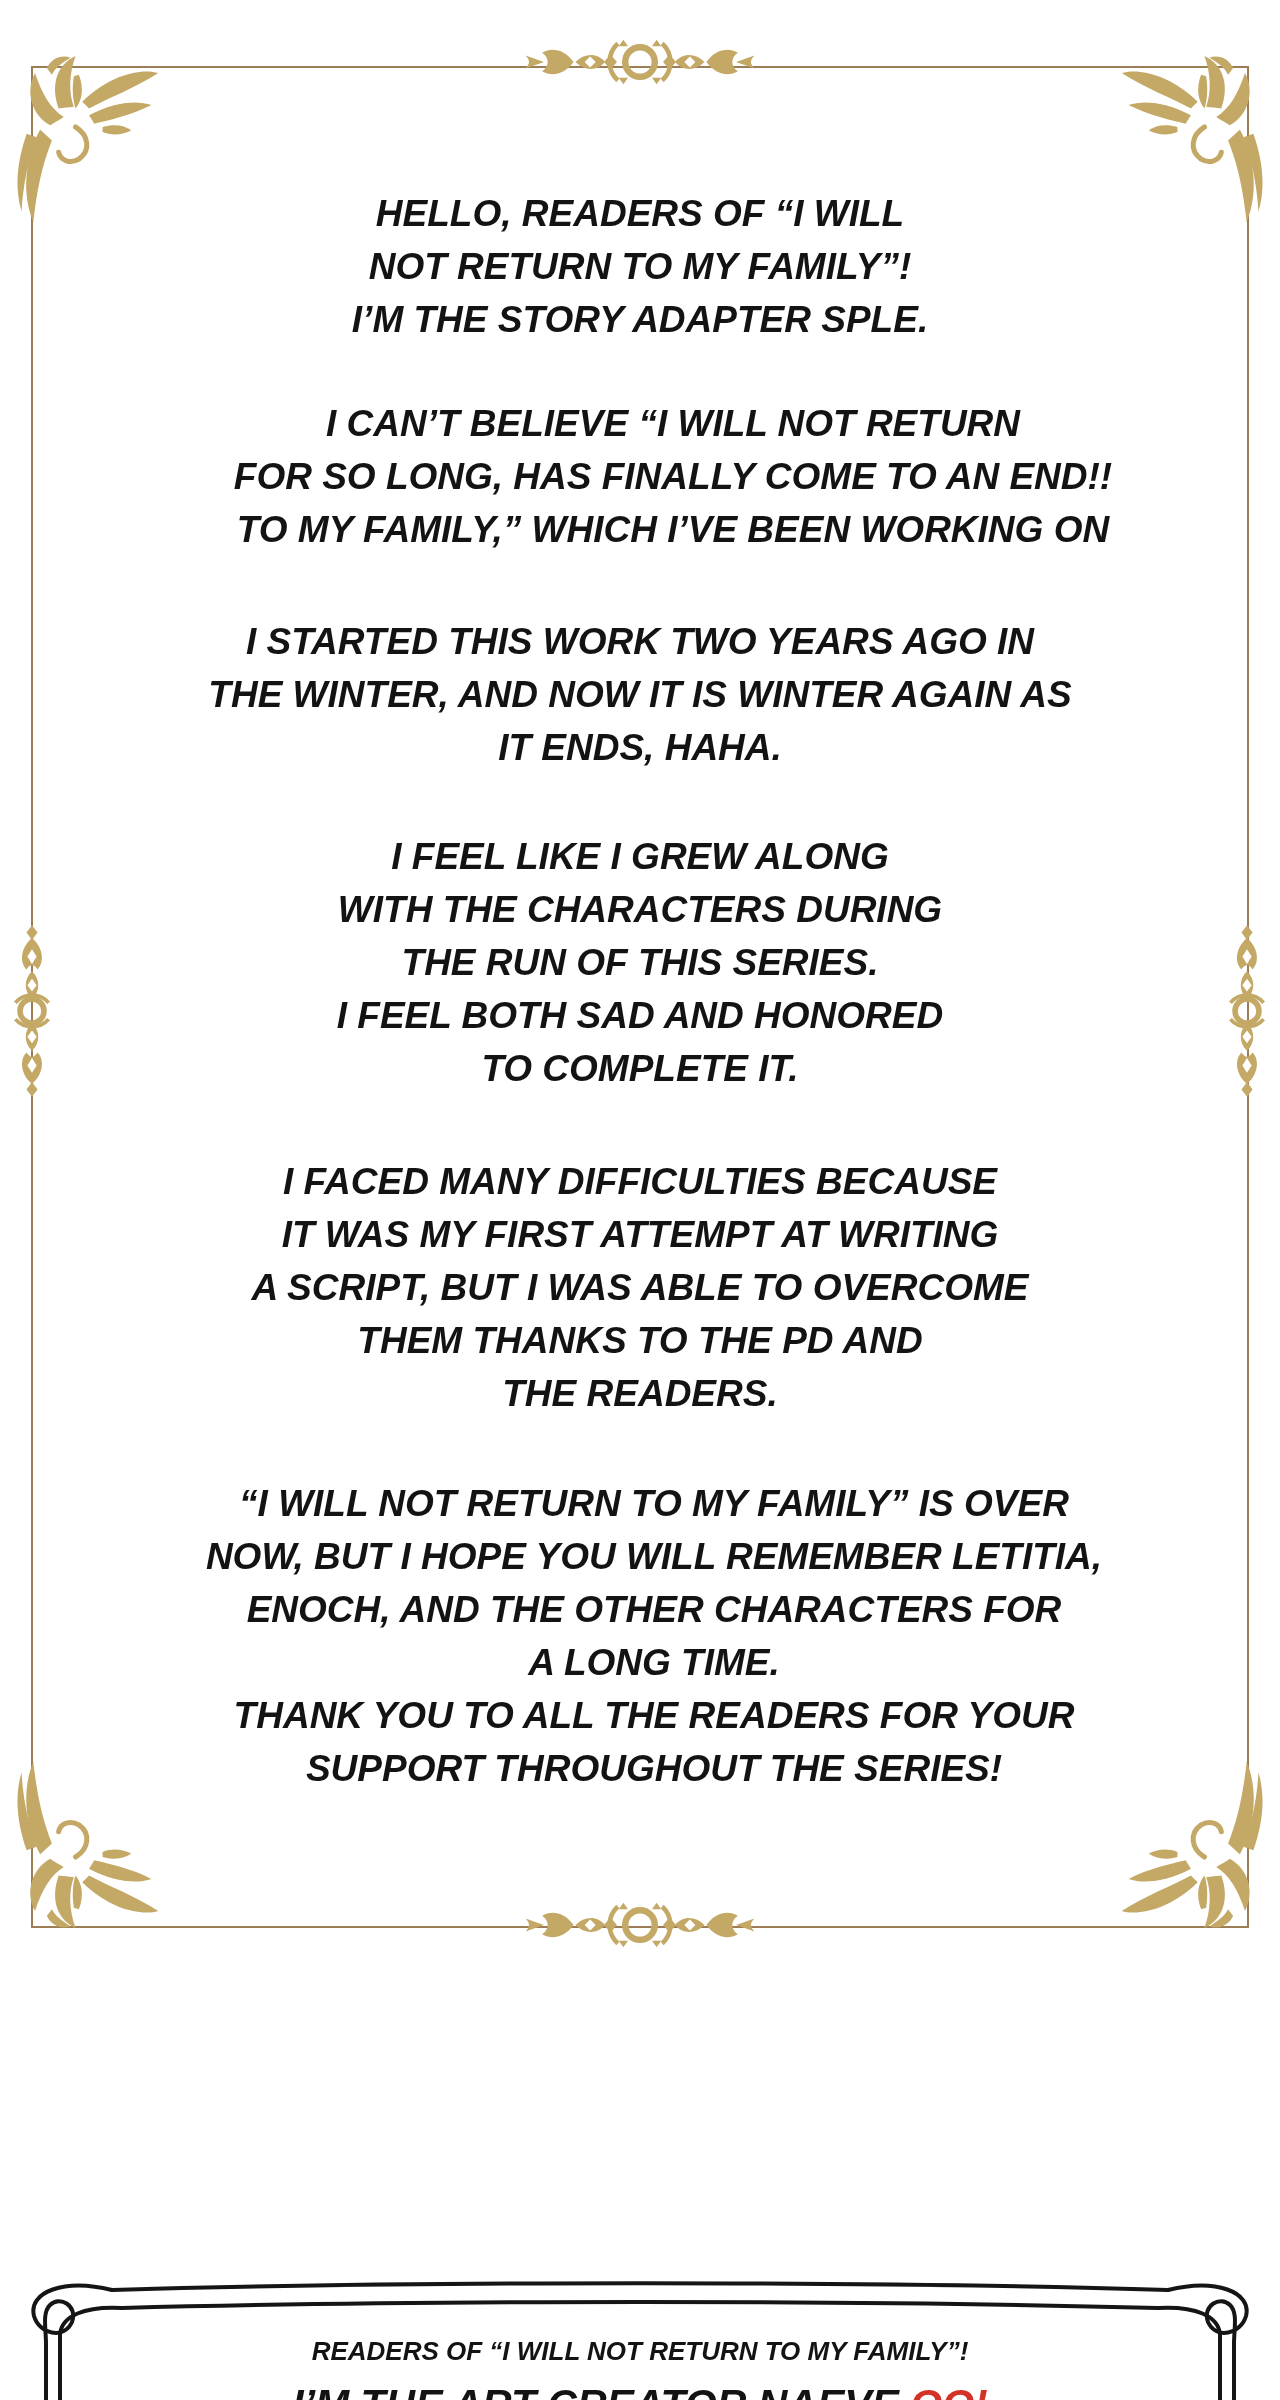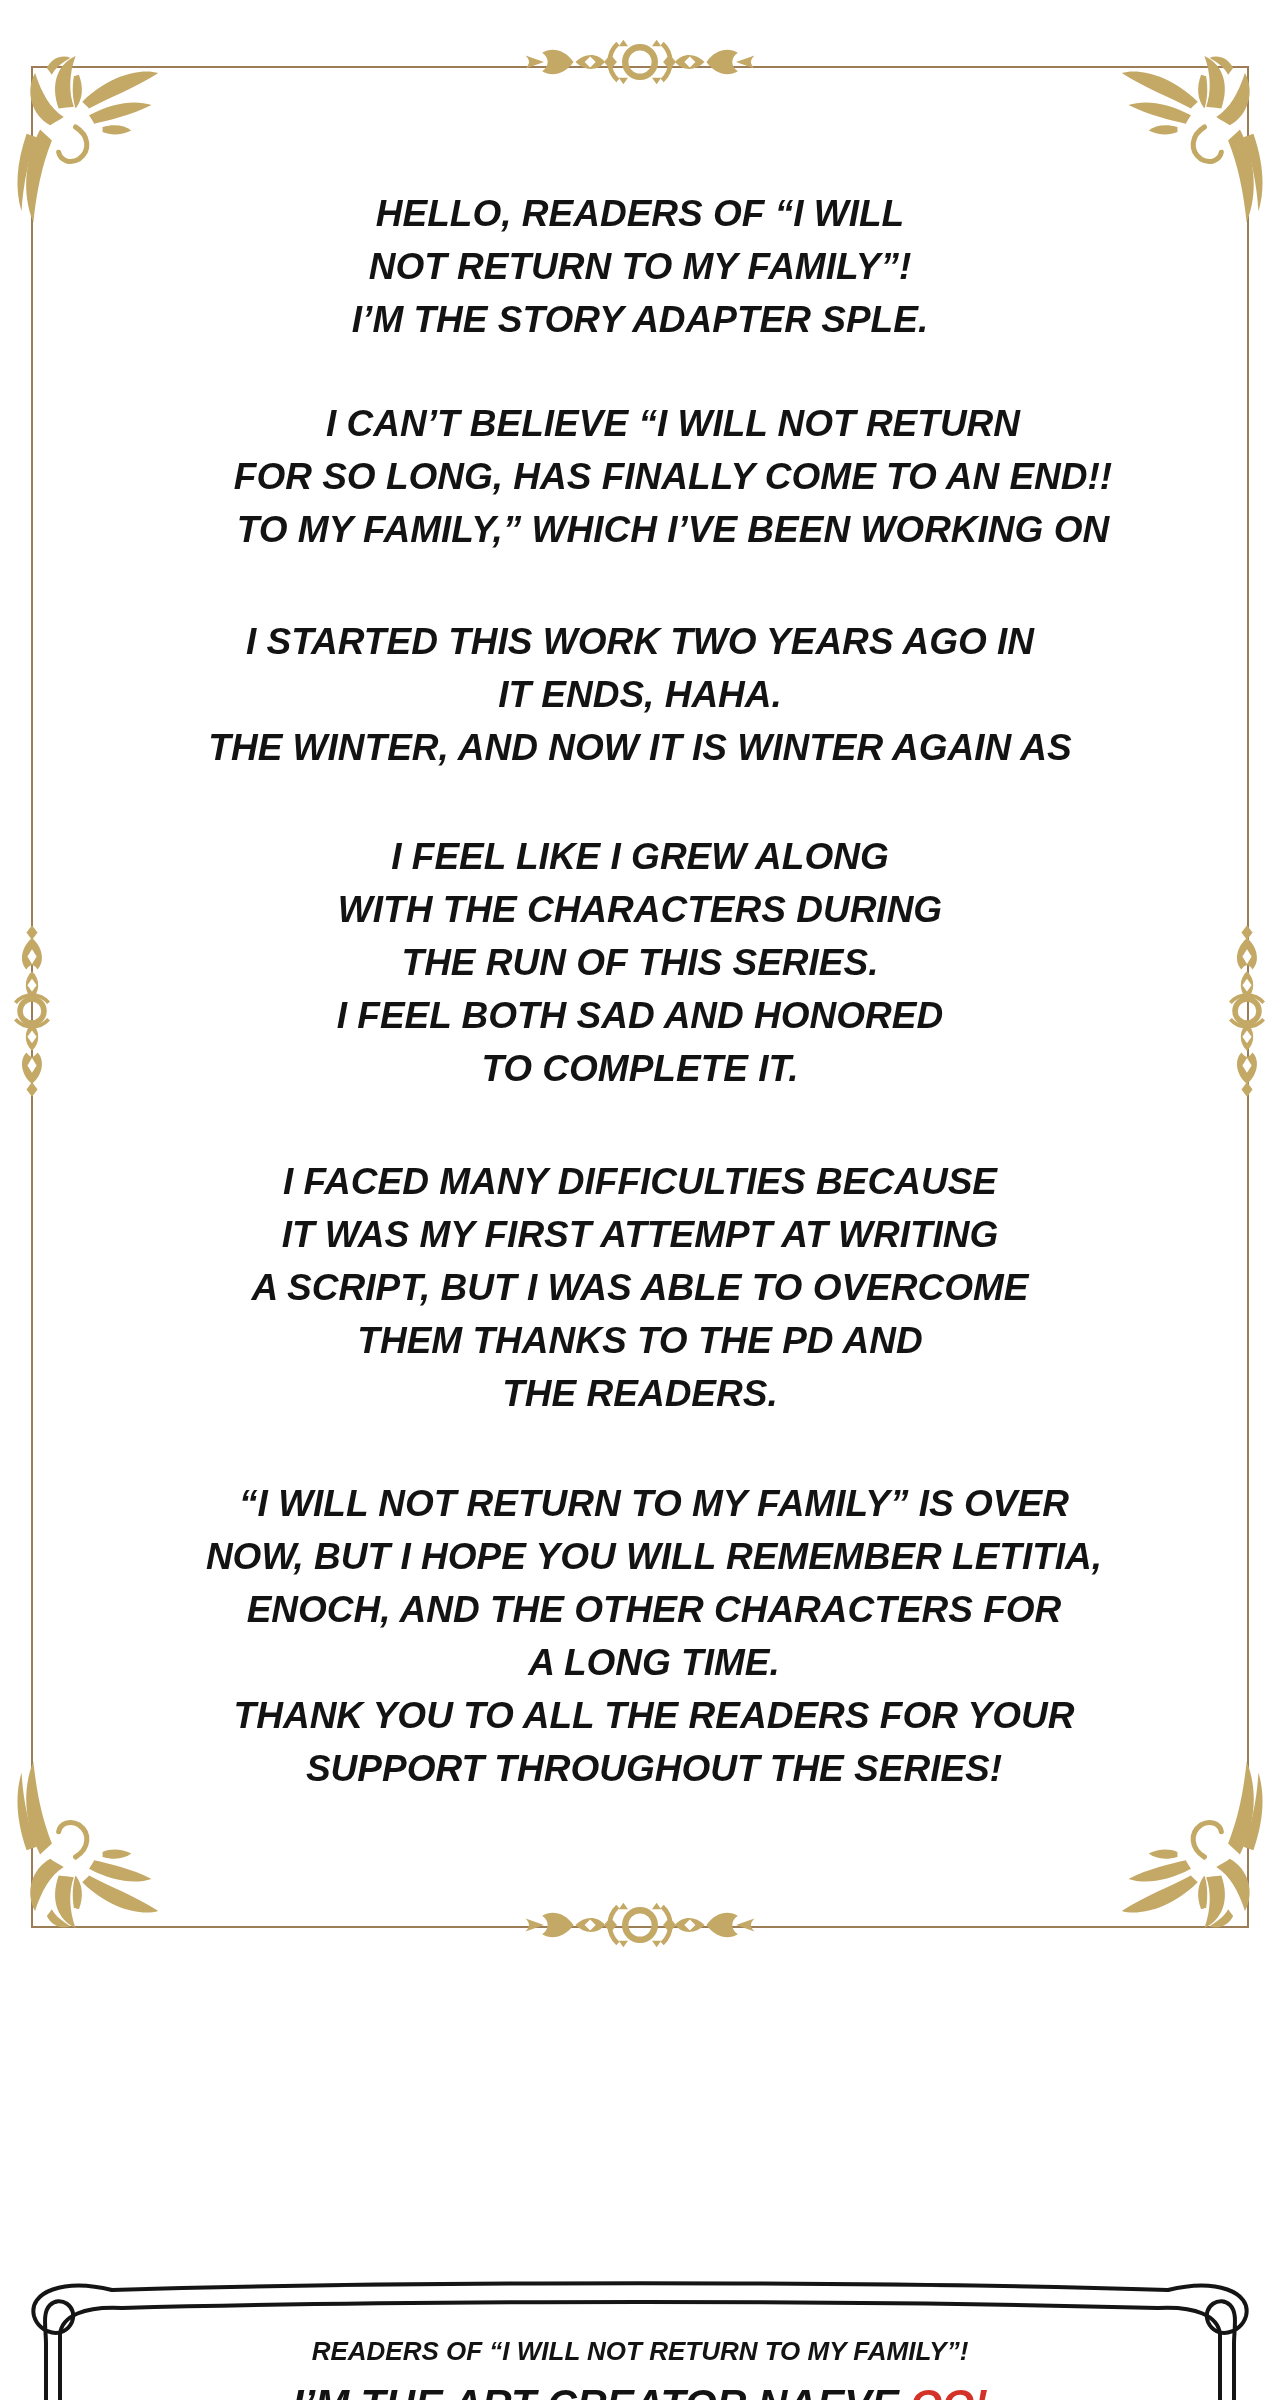--- a/index.html
+++ b/index.html
@@ -174,22 +174,22 @@
     <div>NOT RETURN TO MY FAMILY”!</div>
     <div>I’M THE STORY ADAPTER SPLE.</div>
   </div>
   <div class="para p2">
     <div>I CAN’T BELIEVE “I WILL NOT RETURN</div>
     <div>FOR SO LONG, HAS FINALLY COME TO AN END!!</div>
     <div>TO MY FAMILY,” WHICH I’VE BEEN WORKING ON</div>
   </div>
   <div class="para p3">
     <div>I STARTED THIS WORK TWO YEARS AGO IN</div>
+    <div>THE WINTER, AND NOW IT IS WINTER AGAIN AS</div>
     <div>IT ENDS, HAHA.</div>
-    <div>THE WINTER, AND NOW IT IS WINTER AGAIN AS</div>
   </div>
   <div class="para p5">
     <div>I FACED MANY DIFFICULTIES BECAUSE</div>
     <div>IT WAS MY FIRST ATTEMPT AT WRITING</div>
     <div>A SCRIPT, BUT I WAS ABLE TO OVERCOME</div>
     <div>THEM THANKS TO THE PD AND</div>
     <div>THE READERS.</div>
   </div>
   <div class="para p4">
     <div>I FEEL LIKE I GREW ALONG</div>

